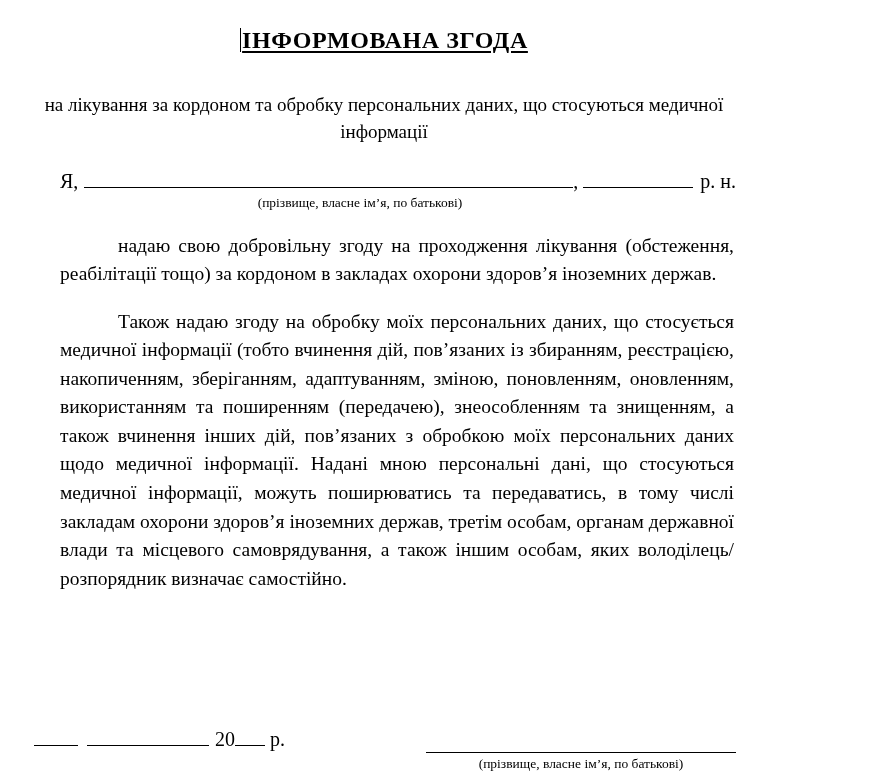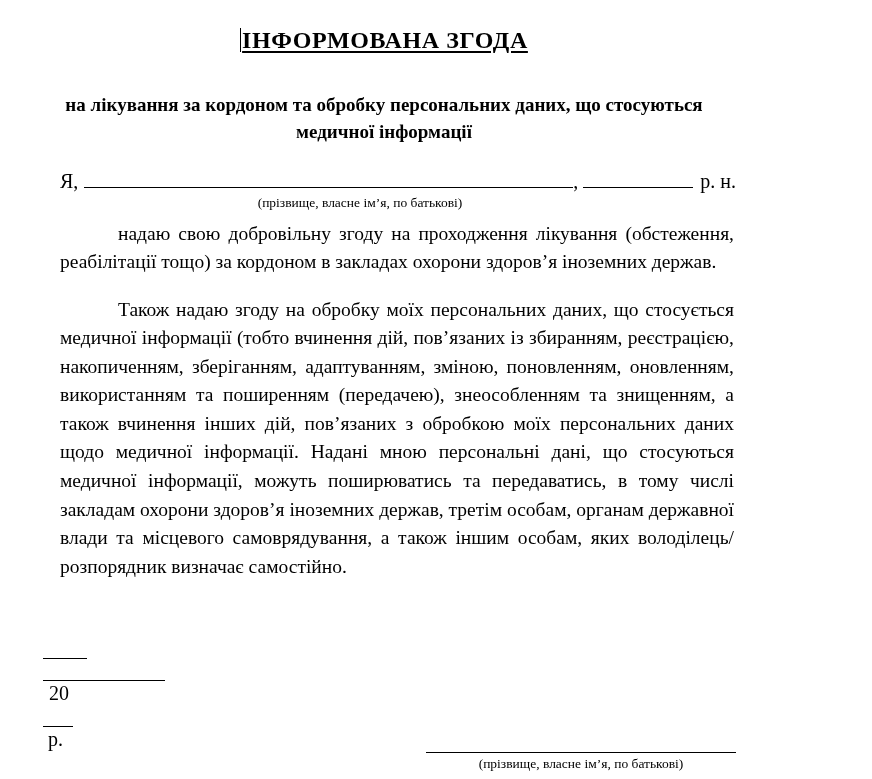--- a/index.html
+++ b/index.html
@@ -45,21 +45,21 @@
     width: 1px;
     height: 24px;
     background: #000;
     vertical-align: -4px;
     margin-right: 1px;
   }
   .doc-subtitle {
     margin: 21px auto 0 auto;
     width: 680px;
     font-size: 19px;
-    font-weight: bold;
+    font-weight: normal;
     line-height: 1.42;
     text-align: center;
   }
 
   
   .name-line {
     margin-top: 20px;
     padding: 0 32px 0 60px;
     font-size: 20px;
     line-height: 1.2;
@@ -84,21 +84,21 @@
     line-height: 1.2;
     margin-top: 2px;
   }
   .caption-name-pos {
     width: 600px;
     margin-left: 60px;
   }
 
   
   .body {
-    margin-top: 8px;
+    margin-top: 20px;
     padding: 0 34px 0 60px;
   }
   .para {
     font-size: 19.5px;
     line-height: 1.465;
     text-align: justify;
     text-justify: inter-word;
     text-indent: 58px;
     margin: 0 0 20px 0;
     hyphens: none;
@@ -117,21 +117,20 @@
     align-items: flex-end;
     justify-content: space-between;
   }
   .date-line {
     font-size: 20px;
     line-height: 1.2;
     white-space: nowrap;
     padding-bottom: 22px;
     display: flex;
     align-items: baseline;
-    flex-direction: column;
   }
   .blank-day   { width: 44px;  display:inline-block; border-bottom:1.6px solid #000; height:1.05em; }
   .blank-month { width: 122px; display:inline-block; border-bottom:1.6px solid #000; height:1.05em; margin-left: 9px; }
   .year-txt    { padding-left: 6px; }
   .blank-yy    { width: 30px; display:inline-block; border-bottom:1.6px solid #000; height:1.05em; }
   .date-suffix { padding-left: 5px; }
 
   .sign-block {
     width: 310px;
     text-align: center;

